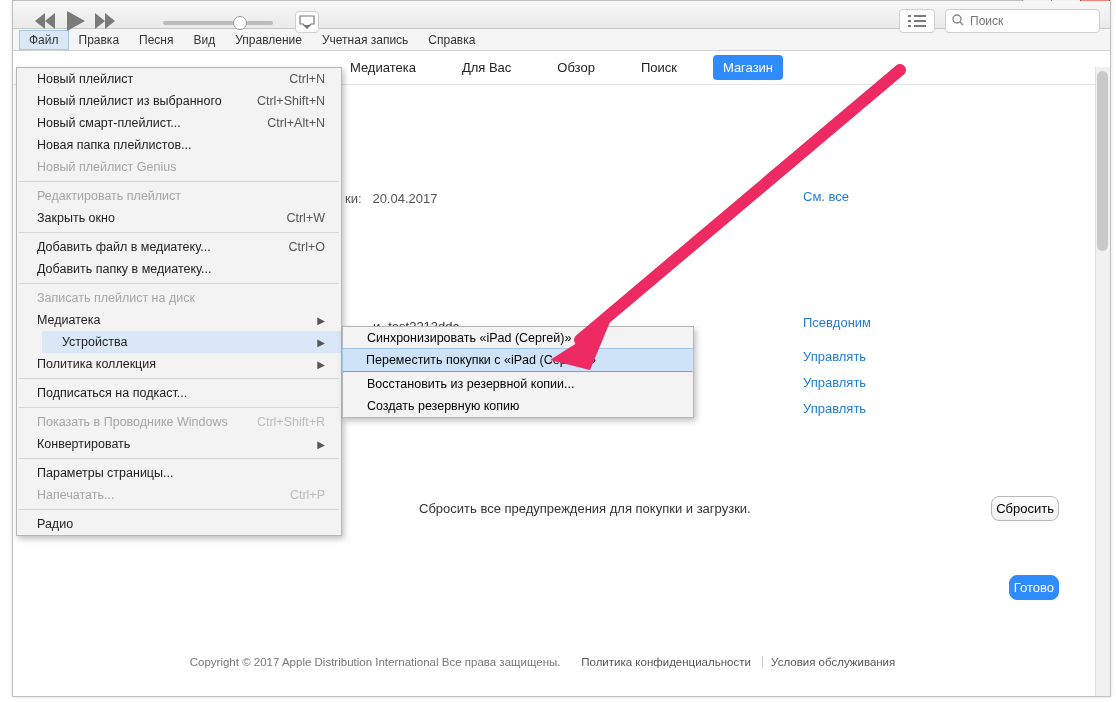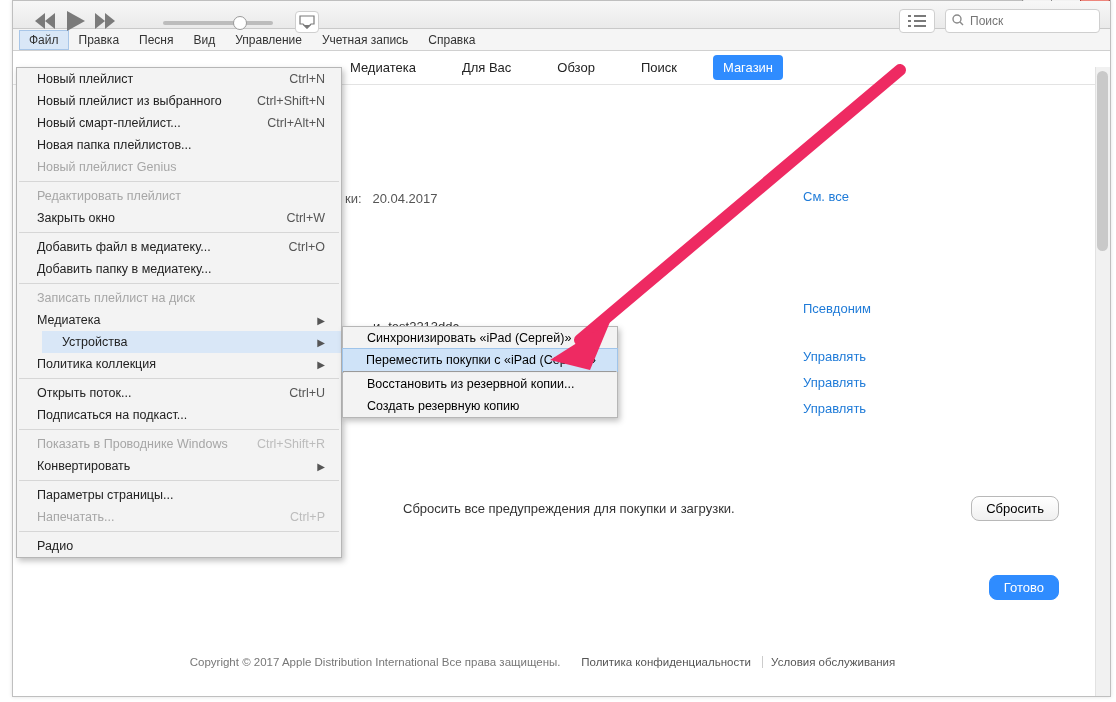--- a/index.html
+++ b/index.html
@@ -38,46 +38,46 @@
 
   
   .content { position:absolute; left:0; right:15px; top:100px; bottom:0; overflow:hidden; }
   .scrollbar { position:absolute; right:0; top:66px; width:15px; bottom:0; background:#f1f1f1; border-left:1px solid #e2e2e2; }
   .sb-thumb { position:absolute; right:2px; top:4px; width:11px; height:180px; background:#c9c9c9; border-radius:6px; }
 
   .row-date { position:absolute; left:332px; top:90px; font-size:13px; color:#555; }
   .see-all { position:absolute; left:790px; top:88px; font-size:13px; color:#1f7bd8; }
 
   .mid-row { position:absolute; left:360px; top:218px; font-size:13px; color:#333; }
-  .link1 { position:absolute; left:790px; top:200px; font-size:13px; color:#1f7bd8; }
+  .link1 { position:absolute; left:790px; top:214px; font-size:13px; color:#1f7bd8; }
   .link2 { position:absolute; left:790px; top:248px; font-size:13px; color:#1f7bd8; }
   .link3 { position:absolute; left:790px; top:274px; font-size:13px; color:#1f7bd8; }
   .link4 { position:absolute; left:790px; top:300px; font-size:13px; color:#1f7bd8; }
 
   .reset-row { position:absolute; left:390px; top:395px; right:36px; display:flex; align-items:center; justify-content:space-between; }
-  .reset-text { font-size:13px; color:#333; }
-  .btn { border:1px solid #b8b8b8; border-radius:8px; padding:4px 14px; font-size:13px; background:linear-gradient(#fff,#f0f0f0); }
+  .reset-text { font-size:13px; color:#333;margin-left:16px; }
+  .btn { border:1px solid #b8b8b8; border-radius:8px; padding:4px 4px; font-size:13px; background:linear-gradient(#fff,#f0f0f0); }
   .btn-primary { background:#2f8cff; color:#fff; border-color:#2f8cff; }
   .done-btn { position:absolute; right:36px; top:474px;margin-left:32px; }
 
   .footer { position:absolute; left:0; right:15px; bottom:28px; text-align:center; font-size:11.5px; color:#777; }
   .footer .flink { color:#555; padding:0 8px; border-left:1px solid #ccc; }
   .footer .flink:first-of-type{ border-left:none; }
 
   
   .menu-popup { position:absolute; left:16px; top:67px; width:326px; background:#f3f3f3; border:1px solid #b6b6b6; box-shadow:2px 3px 6px rgba(0,0,0,.25); font-size:12.5px; color:#222; z-index:20; }
   .menu-popup .row { display:flex; justify-content:space-between; align-items:center; padding:4px 16px 4px 20px; white-space:nowrap; }
   .menu-popup .row.disabled { color:#a6a6a6; }
   .menu-popup .row.hl { background:#d9e7f7;margin-left:25px; }
   .menu-popup hr { border:none; border-top:1px solid #d6d6d6; margin:3px 2px; }
   .menu-popup .arrow { font-size:10px; color:#555; }
   .shortcut { color:#555; }
   .row.disabled .shortcut { color:#bcbcbc; }
 
-  .submenu { position:absolute; left:342px; top:326px; width:276px; background:#f3f3f3; border:1px solid #b6b6b6; box-shadow:2px 3px 6px rgba(0,0,0,.25); font-size:12.5px; z-index:21; }
+  .submenu { position:absolute; left:342px; top:326px; width:352px; background:#f3f3f3; border:1px solid #b6b6b6; box-shadow:2px 3px 6px rgba(0,0,0,.25); font-size:12.5px; z-index:21; }
   .submenu .row { padding:4px 18px 4px 24px; }
   .submenu .row.sel { background:#cfe3f8; border:1px solid #9fc4ea; margin:-1px; padding:4px 17px 4px 23px; }
 
   
   .annot { position:absolute; left:500px; top:60px; z-index:30; pointer-events:none; }
 </style>
 </head>
 <body>
 
 <div class="window">
@@ -233,24 +233,20 @@
     <div class="row hl">
       <span>Устройства</span>
       <span class="arrow">▶</span>
     </div>
     <div class="row">
       <span>Политика коллекция</span>
       <span class="arrow">▶</span>
     </div>
     <hr>
     <div class="row">
-      <span>Открыть поток...</span>
-      <span class="shortcut">Ctrl+U</span>
-    </div>
-    <div class="row">
       <span>Подписаться на подкаст...</span>
     </div>
     <hr>
     <div class="row disabled">
       <span>Показать в Проводнике Windows</span>
       <span class="shortcut">Ctrl+Shift+R</span>
     </div>
     <div class="row">
       <span>Конвертировать</span>
       <span class="arrow">▶</span>

